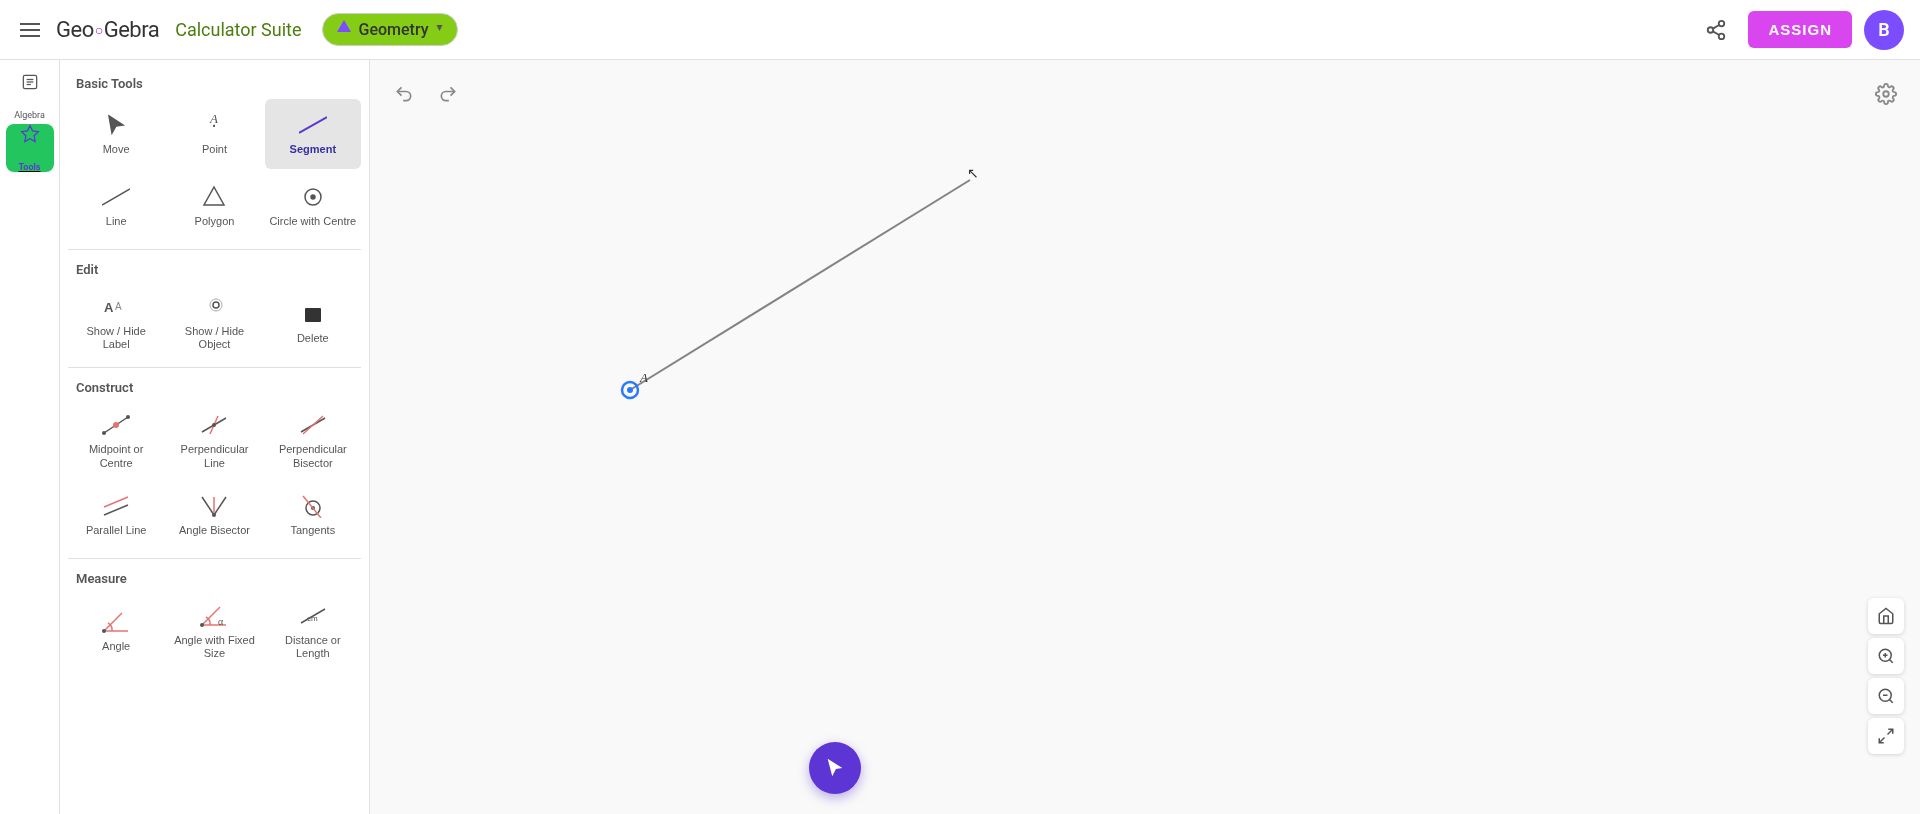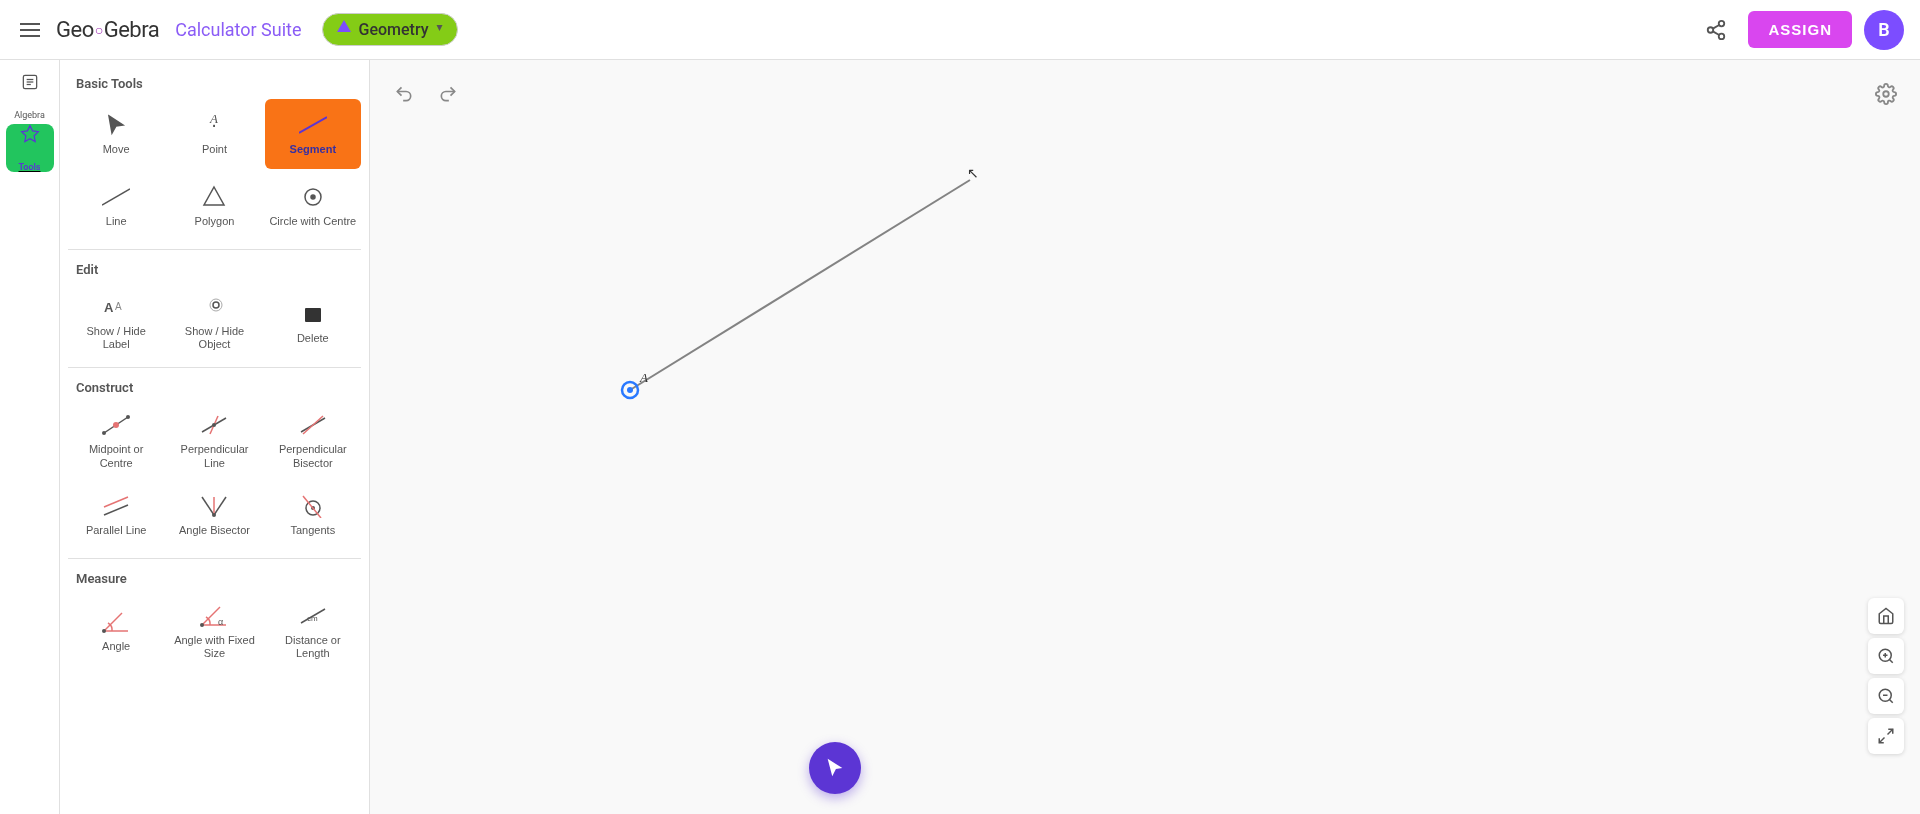--- a/index.html
+++ b/index.html
@@ -35,21 +35,21 @@
       align-items: center;
       gap: 1px;
       font-size: 22px;
       font-weight: 400;
       color: #333;
       letter-spacing: -0.5px;
     }
     .logo-dot { color: #9c27b0; font-size: 14px; }
     .header-suite {
       font-size: 18px;
-      color: #8b5cf6;
+      color: #4d7c0f;
       font-weight: 400;
       margin-left: 4px;
     }
     .geometry-selector {
       display: flex;
       gap: 8px;
       border: 1.5px solid #ccc;
       border-radius: 24px;
       padding: 6px 14px;
       cursor: pointer;
@@ -174,21 +174,21 @@
       align-items: center;
       justify-content: center;
       padding: 8px 4px;
       cursor: pointer;
       border-radius: 6px;
       border: none;
       background: transparent;
       gap: 4px;
       min-height: 70px;
     }
-    .tool-btn.active { background: #f97316; }
+    .tool-btn.active { background: #e5e5e5; }
     .tool-btn .tool-icon {
       font-size: 22px;
       line-height: 1;
       color: #555;
       height: 28px;
       display: flex; align-items: center; justify-content: center;
     }
     .tool-btn.active .tool-icon { color: #5c35d4; }
     .tool-btn .tool-label {
       font-size: 11px;

